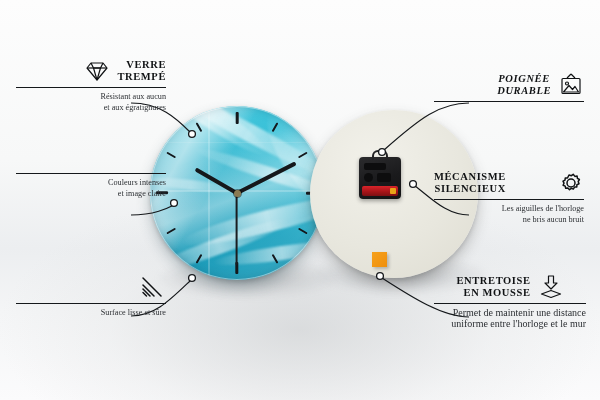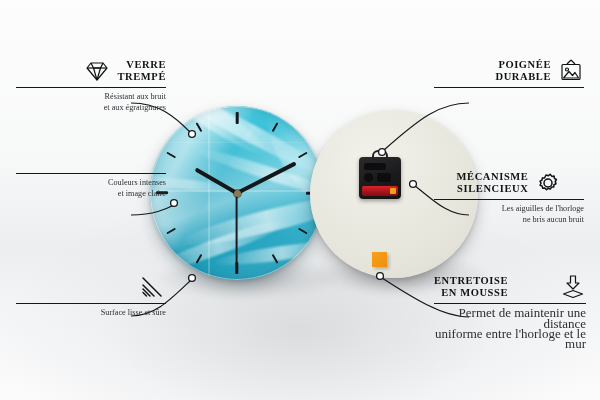--- a/index.html
+++ b/index.html
@@ -212,21 +212,21 @@
           <path d="M7 5 L9.5 10 L13 22"></path>
               <path d="M19 5 L16.5 10 L13 22"></path>
               <path d="M9.5 10 H16.5"></path>
         </g>
           </svg>
       </span>
       <span class="co-title">VERRE
 TREMPÉ</span>
     </div>
     <div class="co-rule"></div>
-    <div class="co-desc">Résistant aux bruit
+    <div class="co-desc">Résistant aux aucun
 et aux égratignures</div>
   </div>
 
   <div class="callout left" style="left:16px; top:170px;">
     <div class="co-rule"></div>
     <div class="co-desc">Couleurs intenses
 et image claire</div>
   </div>
 
   <div class="callout left" style="left:16px; top:274px;">
@@ -239,69 +239,69 @@
           <line x1="3" y1="15" x2="10" y2="22"></line>
               <line x1="3" y1="18.5" x2="6.5" y2="22"></line>
         </g>
           </svg>
       </span>
     </div>
     <div class="co-rule"></div>
     <div class="co-desc">Surface lisse et sûre</div>
   </div>
 
-  <div class="callout right" style="left:434px; top:58px; text-align:right;">
+  <div class="callout right" style="left:434px; top:72px; text-align:center;font-style:italic;">
     <div class="co-head" style="justify-content:flex-end;">
       <span class="co-title">POIGNÉE
 DURABLE</span>
       <span class="co-icon">
         <svg viewBox="0 0 26 26">
             <g fill="none" stroke="currentColor" stroke-width="1.2" stroke-linejoin="round">
           <path d="M13 2 L9 6 M13 2 L17 6"></path>
           <rect x="4" y="6.5" width="18" height="15" rx="1"></rect>
           <circle cx="9" cy="11.5" r="1.5"></circle>
           <path d="M5.5 20 L11 13.5 L14.5 17.5 L17 14.5 L20.5 20 Z"></path>
         </g>
           </svg>
       </span>
     </div>
     <div class="co-rule"></div>
   </div>
 
   <div class="callout right" style="left:434px; top:170px; text-align:right;">
-    <div class="co-head" style="justify-content:center;">
+    <div class="co-head" style="justify-content:space-between;">
       <span class="co-title">MÉCANISME
 SILENCIEUX</span>
       <span class="co-icon">
         <svg viewBox="0 0 26 26">
             <g fill="none" stroke="currentColor" stroke-width="1.5" stroke-linejoin="round">
           <path d="M13 3.5 L15.4 4.2 L17.2 2.8 L18.9 4.9 L21.1 4.6 L21.4 6.9 L23.4 8 L22.2 10 L23 12.2
                    L20.9 13.2 L20.8 15.5 L18.5 15.6 L17.3 17.6 L15.3 16.8 L13.5 18.2 L11.9 16.5 L9.7 16.8
                    L9.2 14.6 L7.1 13.7 L8 11.7 L7 9.7 L9 8.6 L9.3 6.4 L11.5 6.5 Z" transform="translate(-2,1.5) scale(1.0)"></path>
           <circle cx="13" cy="13" r="4"></circle>
         </g>
           </svg>
       </span>
     </div>
     <div class="co-rule"></div>
     <div class="co-desc">Les aiguilles de l'horloge
 ne bris aucun bruit</div>
   </div>
 
   <div class="callout right" style="left:434px; top:274px; text-align:right; width:152px;">
-    <div class="co-head" style="justify-content:space-between;">
+    <div class="co-head" style="justify-content:center;">
       <span class="co-title">ENTRETOISE
 EN MOUSSE</span>
       <span class="co-icon">
         <svg viewBox="0 0 26 26">
             <g fill="none" stroke="currentColor" stroke-width="1.2" stroke-linejoin="round">
           <path d="M10.5 2 H15.5 V9 H19 L13 15 L7 9 H10.5 Z"></path>
           <path d="M13 16.5 L22.5 20 L13 23.5 L3.5 20 Z"></path>
         </g>
           </svg>
       </span>
     </div>
     <div class="co-rule"></div>
-    <div class="co-desc" style="font-size:13px;">Permet de maintenir une distance
+    <div class="co-desc" style="font-size:10px;">Permet de maintenir une distance
 uniforme entre l'horloge et le mur</div>
   </div>
 
 </div>
 
 </body></html>

